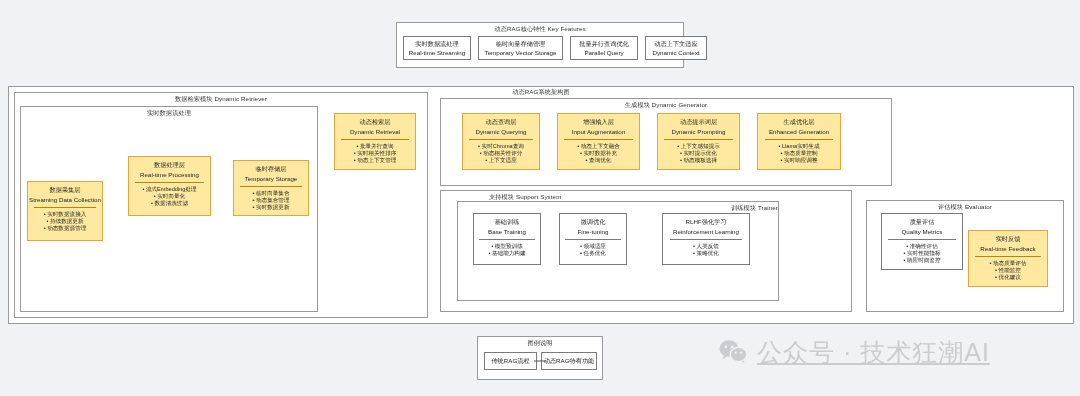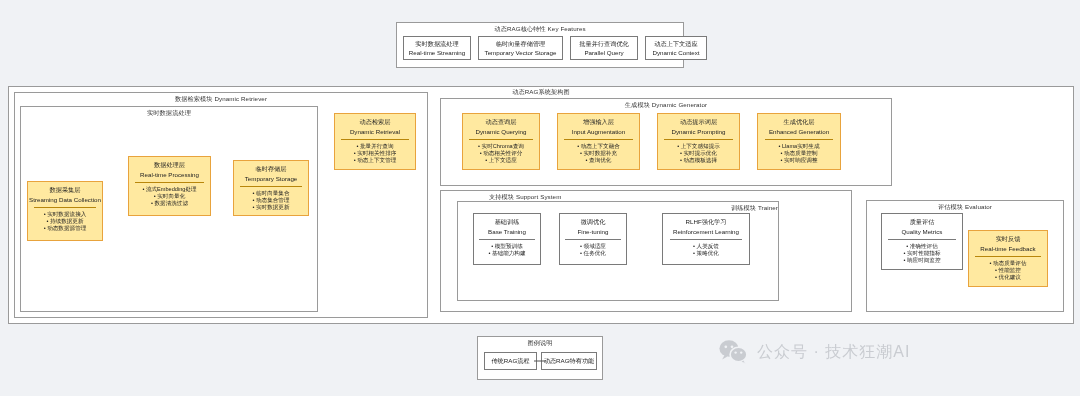--- a/index.html
+++ b/index.html
@@ -49,21 +49,21 @@
 
   
   #edges{position:absolute;left:0;top:0;width:1080px;height:396px;overflow:visible;}
 
   
   #watermark{
     position:absolute;left:718px;top:337px;
     display:flex;align-items:center;gap:9px;
     color:#c9ccd1;user-select:none;
   }
-  #watermark .wm-text{font-size:16px;line-height:30px;letter-spacing:1px;white-space:nowrap;}
+  #watermark .wm-text{font-size:25px;line-height:30px;letter-spacing:1px;white-space:nowrap;text-decoration:underline;}
 </style>
 </head>
 <body>
 
 <div id="stage">
 
   <svg id="edges" viewBox="0 0 1080 396">
     <defs>
       <marker id="ah" markerWidth="6" markerHeight="6" refX="5" refY="3" orient="auto">
         <path d="M0,0.6 L5.4,3 L0,5.4 z" fill="#333"></path>

